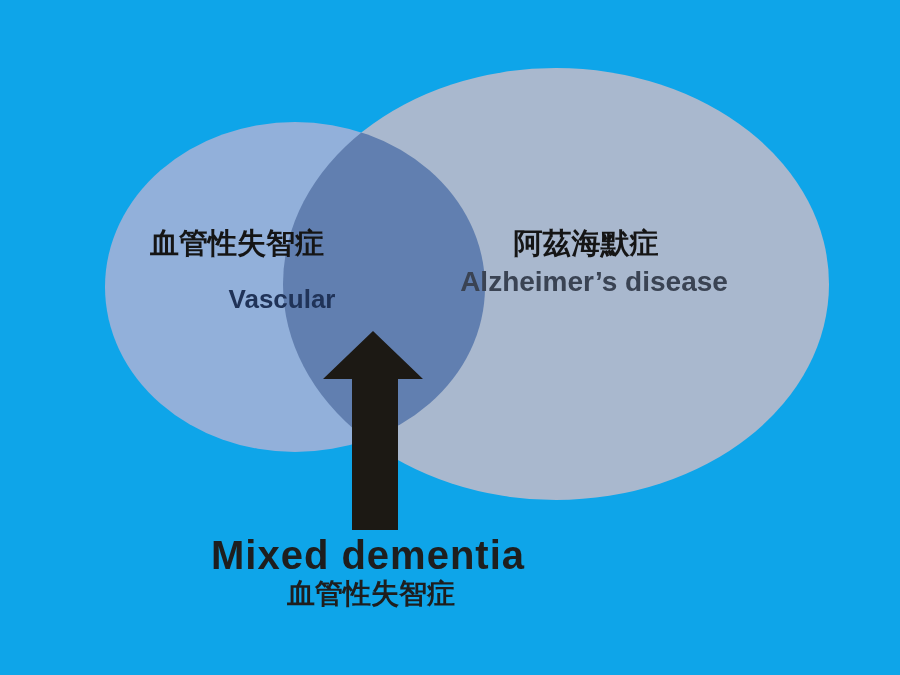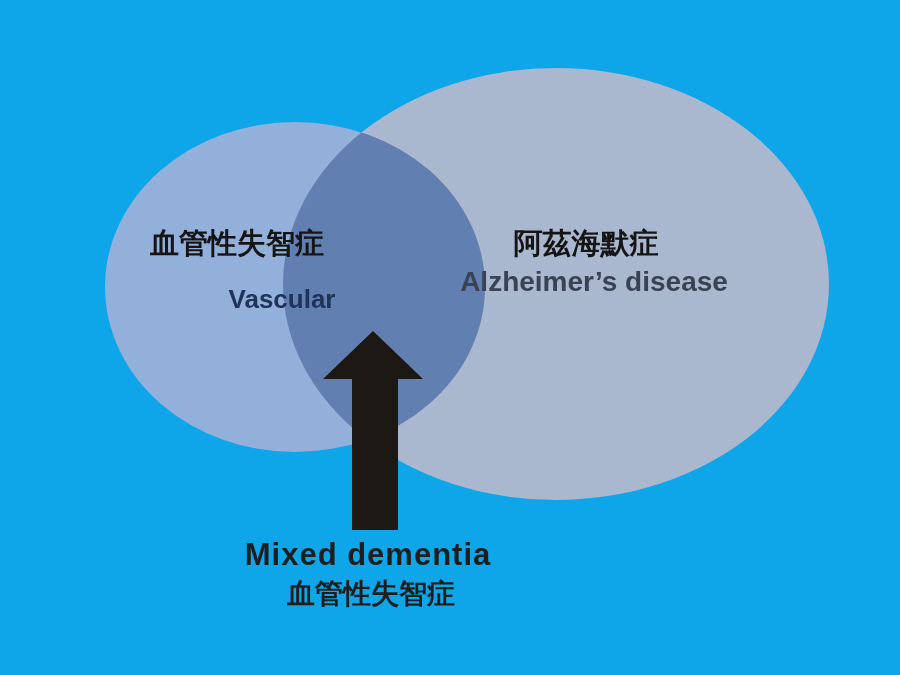--- a/index.html
+++ b/index.html
@@ -71,21 +71,21 @@
     color: var(--text_dark, #151515);
     text-align: right;
   }
   .label-alzheimer-en {
     left: 594px; top: 282px;
     font-size: 28px;
     color: var(--text_slate, #3a4353);
   }
   .label-mixed-en {
     left: 368px; top: 555px;
-    font-size: 31px;
+    font-size: 40px;
     letter-spacing: 1px;
     color: var(--text_black, #1e1e1e);
   }
   .label-mixed-zh {
     left: 371px; top: 594px;
     font-size: 28px;
     color: var(--text_black, #1e1e1e);
   }
 </style>
 </head>

